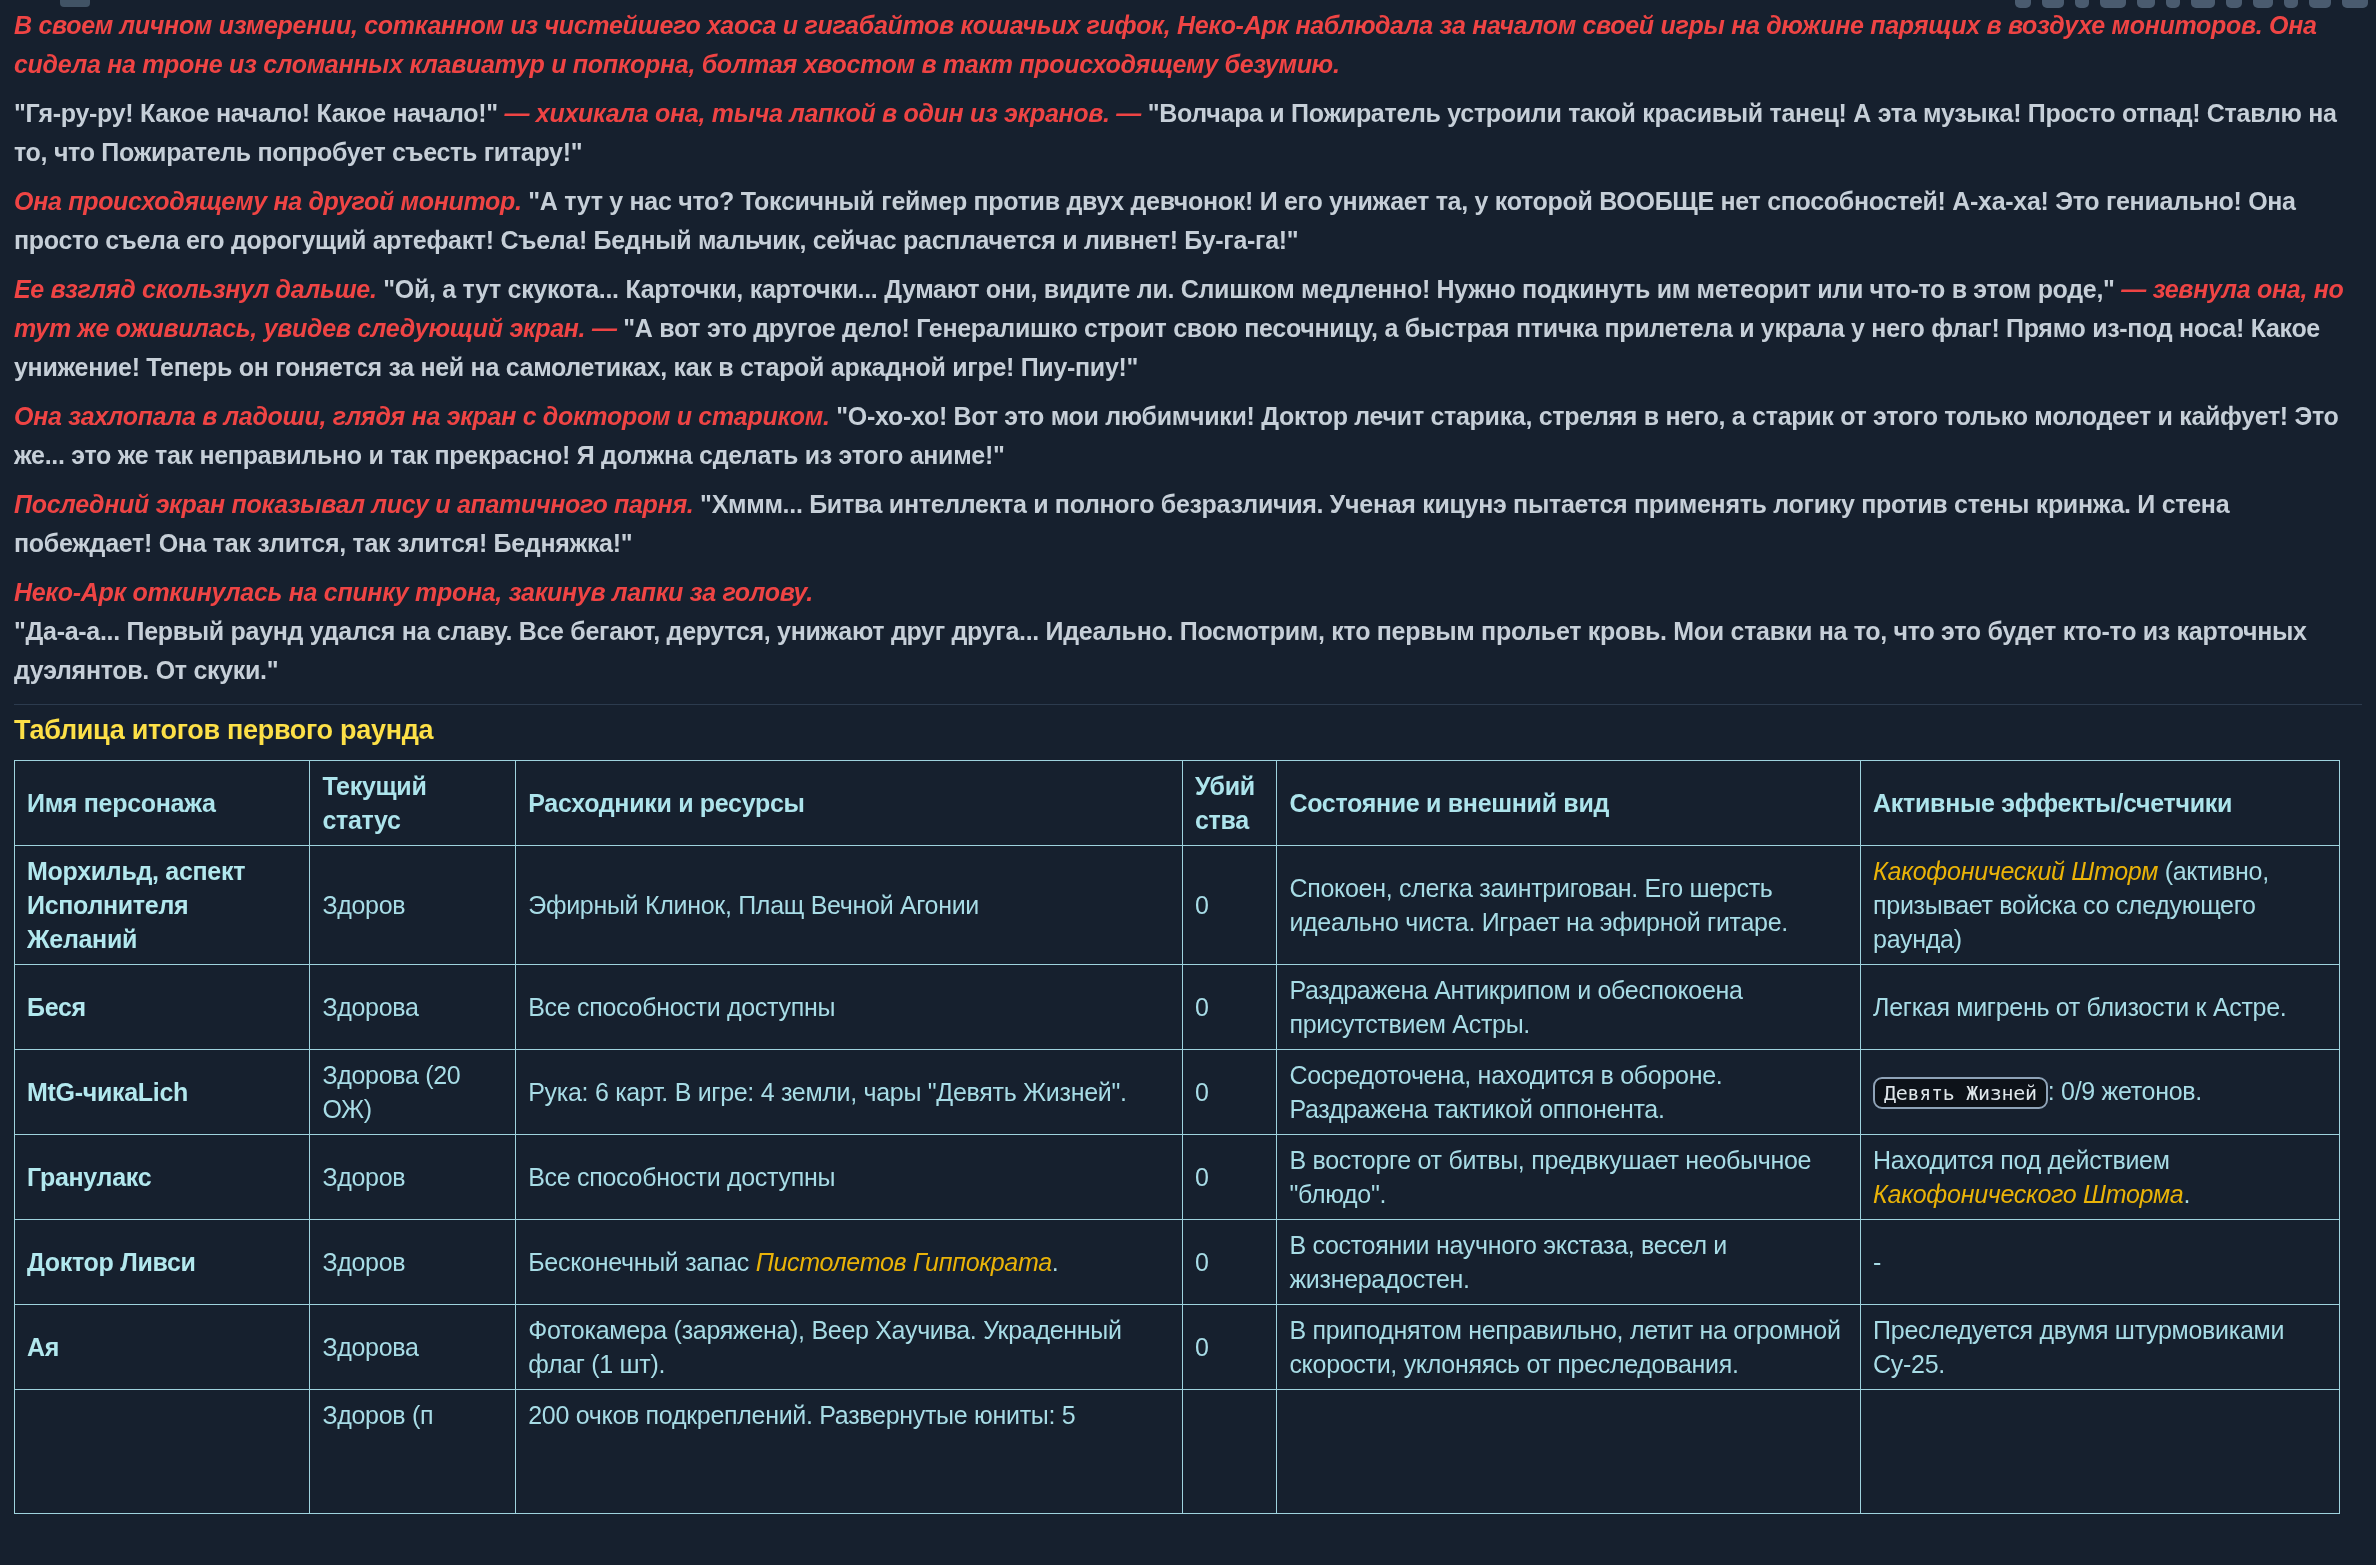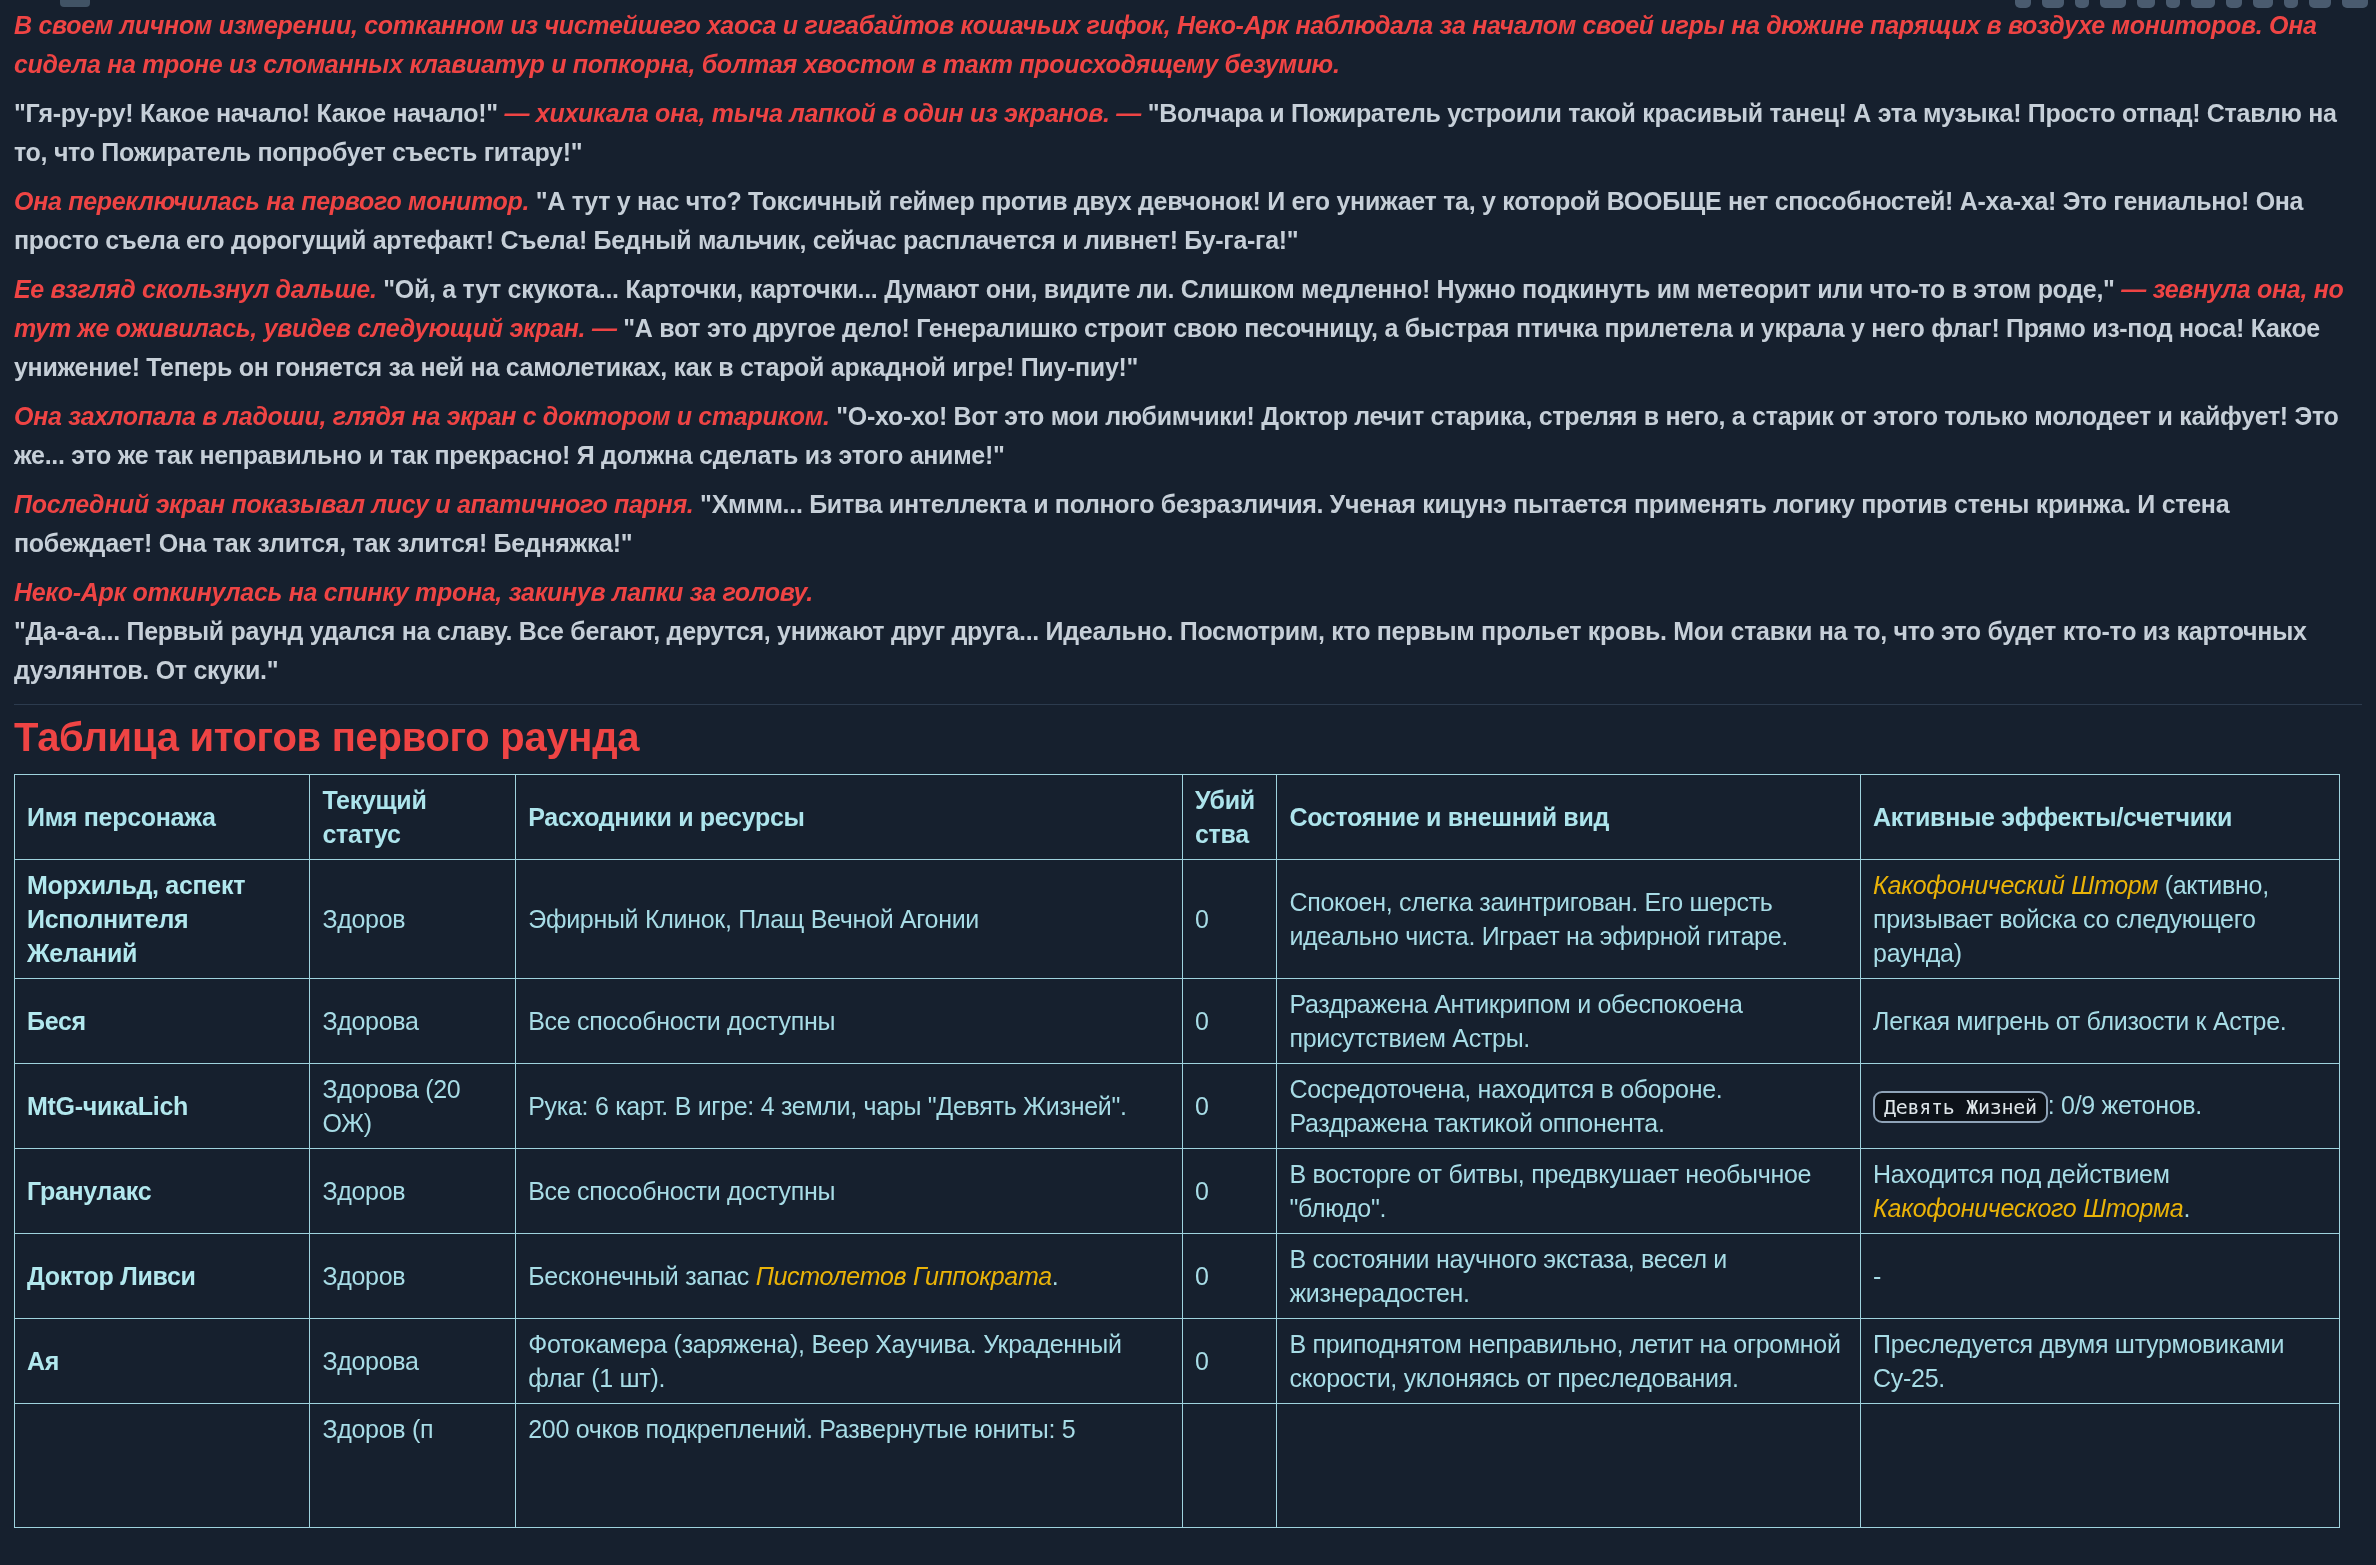--- a/index.html
+++ b/index.html
@@ -23,21 +23,21 @@
   }
   .story-p:first-child{margin-top:0;}
   .seg-narration{color:#ef4444;font-style:italic;}
   .seg-quote{color:#c6cfd8;}
 
   .msg-divider{border:none;border-top:1px solid #2c3b4e;margin:14px 0 10px 0;}
 
   
   .tbl-heading{
     margin:10px 0 14px 0;
-    font-size:40px;font-weight:700;color:#ef4444;
+    font-size:27px;font-weight:700;color:#fde047;
   }
   table.results{
     width:2326px;border-collapse:collapse;table-layout:fixed;
     font-size:25px;line-height:34px;color:#a7dce6;
   }
   table.results th, table.results td{
     border:1px solid #9fd3de;
     padding:8px 12px;
     text-align:left;vertical-align:middle;
     word-break:break-word;overflow-wrap:anywhere;
@@ -74,21 +74,21 @@
     <span class="frag" style="width: 20px;"></span>
     <span class="frag" style="width: 14px;"></span>
     <span class="frag" style="width: 22px;"></span>
     <span class="frag" style="width: 26px;"></span>
   </div>
 
 <div class="content">
   <div>
       <p class="story-p"><span class="seg-narration">В своем личном измерении, сотканном из чистейшего хаоса и гигабайтов кошачьих гифок, Неко-Арк наблюдала за началом своей игры на дюжине парящих в воздухе мониторов. Она сидела на троне из сломанных клавиатур и попкорна, болтая хвостом в такт происходящему безумию.</span></p>
       <p class="story-p"><span class="seg-quote">"Гя-ру-ру! Какое начало! Какое начало!" </span><span class="seg-narration">— хихикала она, тыча лапкой в один из экранов. — </span><span class="seg-quote">"Волчара и Пожиратель устроили такой красивый танец! А эта музыка! Просто отпад! Ставлю на то, что Пожиратель попробует съесть гитару!"</span></p>
-      <p class="story-p"><span class="seg-narration">Она переключилась на первого монитор. </span><span class="seg-quote">"А тут у нас что? Токсичный геймер против двух девчонок! И его унижает та, у которой ВООБЩЕ нет способностей! А-ха-ха! Это гениально! Она просто съела его дорогущий артефакт! Съела! Бедный мальчик, сейчас расплачется и ливнет! Бу-га-га!"</span></p>
+      <p class="story-p"><span class="seg-narration">Она происходящему на другой монитор. </span><span class="seg-quote">"А тут у нас что? Токсичный геймер против двух девчонок! И его унижает та, у которой ВООБЩЕ нет способностей! А-ха-ха! Это гениально! Она просто съела его дорогущий артефакт! Съела! Бедный мальчик, сейчас расплачется и ливнет! Бу-га-га!"</span></p>
       <p class="story-p"><span class="seg-narration">Ее взгляд скользнул дальше. </span><span class="seg-quote">"Ой, а тут скукота... Карточки, карточки... Думают они, видите ли. Слишком медленно! Нужно подкинуть им метеорит или что-то в этом роде," </span><span class="seg-narration">— зевнула она, но тут же оживилась, увидев следующий экран. — </span><span class="seg-quote">"А вот это другое дело! Генералишко строит свою песочницу, а быстрая птичка прилетела и украла у него флаг! Прямо из-под носа! Какое унижение! Теперь он гоняется за ней на самолетиках, как в старой аркадной игре! Пиу-пиу!"</span></p>
       <p class="story-p"><span class="seg-narration">Она захлопала в ладоши, глядя на экран с доктором и стариком. </span><span class="seg-quote">"О-хо-хо! Вот это мои любимчики! Доктор лечит старика, стреляя в него, а старик от этого только молодеет и кайфует! Это же... это же так неправильно и так прекрасно! Я должна сделать из этого аниме!"</span></p>
       <p class="story-p"><span class="seg-narration">Последний экран показывал лису и апатичного парня. </span><span class="seg-quote">"Хммм... Битва интеллекта и полного безразличия. Ученая кицунэ пытается применять логику против стены кринжа. И стена побеждает! Она так злится, так злится! Бедняжка!"</span></p>
       <p class="story-p"><span class="seg-narration">Неко-Арк откинулась на спинку трона, закинув лапки за голову.</span><br><span class="seg-quote">"Да-а-а... Первый раунд удался на славу. Все бегают, дерутся, унижают друг друга... Идеально. Посмотрим, кто первым прольет кровь. Мои ставки на то, что это будет кто-то из карточных дуэлянтов. От скуки."</span></p>
     </div>
   <hr class="msg-divider">
   <div class="tbl-heading">Таблица итогов первого раунда</div>
   <table class="results">
     <thead>
         <tr>

